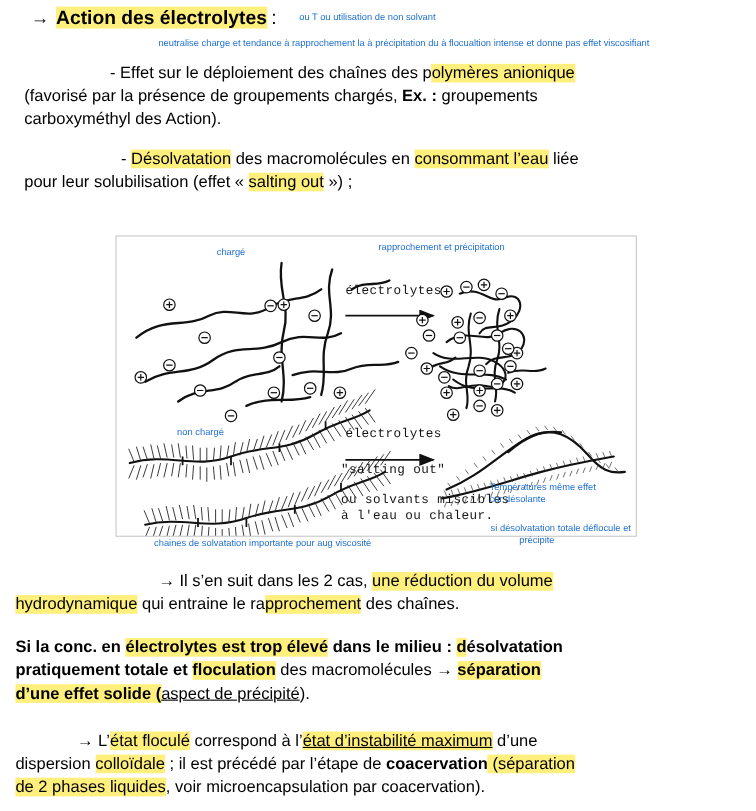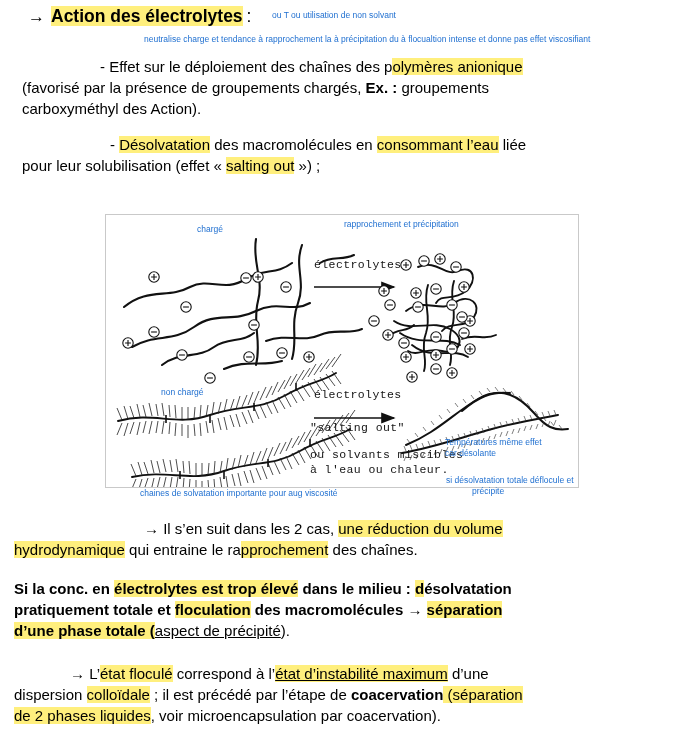--- a/index.html
+++ b/index.html
@@ -250,22 +250,22 @@
   <div class="annot" style="left:446px; top:486px;margin-left:26px;">précipite</div>
   <div class="annot" style="left:140px; top:488px;">chaines de solvatation importante pour aug viscosité</div>
 
   <div class="para" style="left:14px; top:518px; width:655px;">
     <span style="display:inline-block; width:130px;"></span><span>→ </span><span>Il s’en suit dans les 2 cas, </span><span class="hl">une réduction du volume</span><br>
     <span class="hl">hydrodynamique</span><span> qui entraine le ra</span><span class="hl">pprochement</span><span> des chaînes.</span>
   </div>
 
   <div class="para" style="left:14px; top:578px; width:655px; font-weight:bold;">
     <span>Si la conc. en </span><span class="hl">électrolytes est trop élevé</span><span style="font-weight:bold;"> dans le milieu : </span><span class="hl">d</span><span>ésolvatation</span><br>
-    <span>pratiquement totale et </span><span class="hl">floculation</span><span style="font-weight:bold;"> des macromolécules </span><span style="font-weight:normal;">→ </span><span class="hl">séparation</span><br>
-    <span class="hl">d’une phase totale (</span><span class="u" style="font-weight:normal;">aspect de précipité</span><span style="font-weight:normal;">).</span>
+    <span>pratiquement totale et </span><span class="hl">floculation</span><span style="font-weight:normal;"> des macromolécules </span><span style="font-weight:normal;">→ </span><span class="hl">séparation</span><br>
+    <span class="hl">d’une effet solide (</span><span class="u" style="font-weight:normal;">aspect de précipité</span><span style="font-weight:normal;">).</span>
   </div>
 
   <div class="para" style="left:14px; top:663px; width:655px;">
     <span style="display:inline-block; width:56px;"></span><span>→ </span><span>L’</span><span class="hl">état floculé</span><span> correspond à l’</span><span class="hl u">état d’instabilité maximum</span><span> d’une</span><br>
     <span>dispersion </span><span class="hl">colloïdale</span><span> ; il est précédé par l’étape de </span><span class="b">coacervation</span><span class="hl"> (séparation</span><br>
     <span class="hl">de 2 phases liquides</span><span>, voir microencapsulation par coacervation).</span>
   </div>
 
 </div>
 

